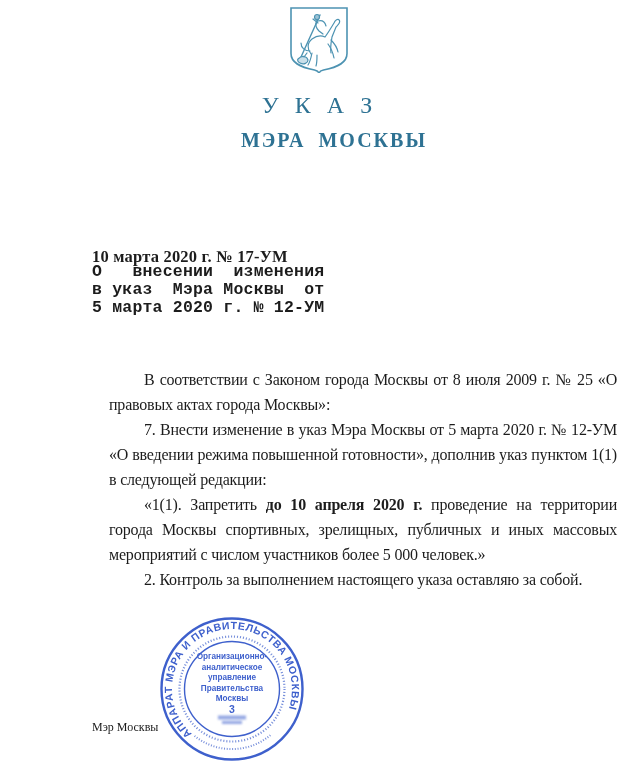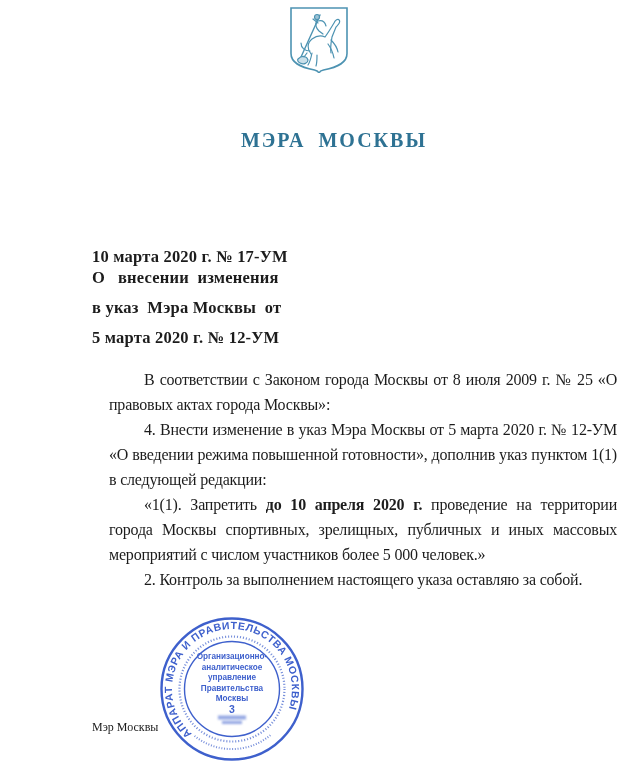--- a/index.html
+++ b/index.html
@@ -38,23 +38,24 @@
   }
   .doc-number{
     position:absolute;left:92px;top:211px;
     font-size:16.5px;font-weight:bold;
     letter-spacing:0.2px;
     margin-top:36px;
   }
   .doc-subject{
     position:absolute;left:92px;top:263px;
     font-size:16.5px;font-weight:bold;
-    line-height:30px;
+    line-height:18px;
     white-space:pre;
     letter-spacing:0.2px;
+    font-family:Liberation Mono, monospace;
   }
   .doc-body{
     position:absolute;left:109px;top:367px;width:508px;
     font-size:16px;
     line-height:25px;
     letter-spacing:-0.2px;
     text-align:justify;
   }
   .doc-body p{margin:0;text-indent:35px;}
   .sig-left{
@@ -98,31 +99,32 @@
       <path d="M22,46 C21,51 20,55 18,58"></path>
       <path d="M27,48 C27,52 27,56 26,59"></path>
 
       <path d="M20,44 C15,44 11,41 11,36"></path>
 
       <path d="M8,52 C12,48 17,49 18,53 C18,56 14,58 10,56 C8,55 7,53 8,52 Z" fill="#c9dfe9"></path>
       <path d="M14,50 L17,46"></path>
     </g>
   </svg>
 
+  <div class="doc-title">У К А З</div>
   <div class="doc-subtitle">МЭРА МОСКВЫ</div>
 
   <div class="doc-number">10 марта 2020 г. № 17-УМ</div>
 
   <div class="doc-subject">О   внесении  изменения
 в указ  Мэра Москвы  от
 5 марта 2020 г. № 12-УМ</div>
 
   <div class="doc-body">
     <p>В соответствии с Законом города Москвы от 8 июля 2009 г. № 25 «О правовых актах города Москвы»:</p>
-    <p>4. Внести изменение в указ Мэра Москвы от 5 марта 2020 г. № 12-УМ «О введении режима повышенной готовности», дополнив указ пунктом 1(1) в следующей редакции:</p>
+    <p>7. Внести изменение в указ Мэра Москвы от 5 марта 2020 г. № 12-УМ «О введении режима повышенной готовности», дополнив указ пунктом 1(1) в следующей редакции:</p>
     <p><span>«1(1). Запретить </span><b>до 10 апреля 2020 г.</b><span> проведение на территории города Москвы спортивных, зрелищных, публичных и иных массовых мероприятий с числом участников более 5 000 человек.»</span></p>
     <p>2. Контроль за выполнением настоящего указа оставляю за собой.</p>
   </div>
 
   <div class="sig-left">Мэр Москвы</div>
 
   <svg class="stamp" viewBox="0 0 160 160" xmlns="http://www.w3.org/2000/svg" xmlns:xlink="http://www.w3.org/1999/xlink">
     <defs>
       <path id="ringpath" d="M41.6,126.2 A60,60 0 1 1 118.4,126.2" fill="none"></path>
     </defs>

